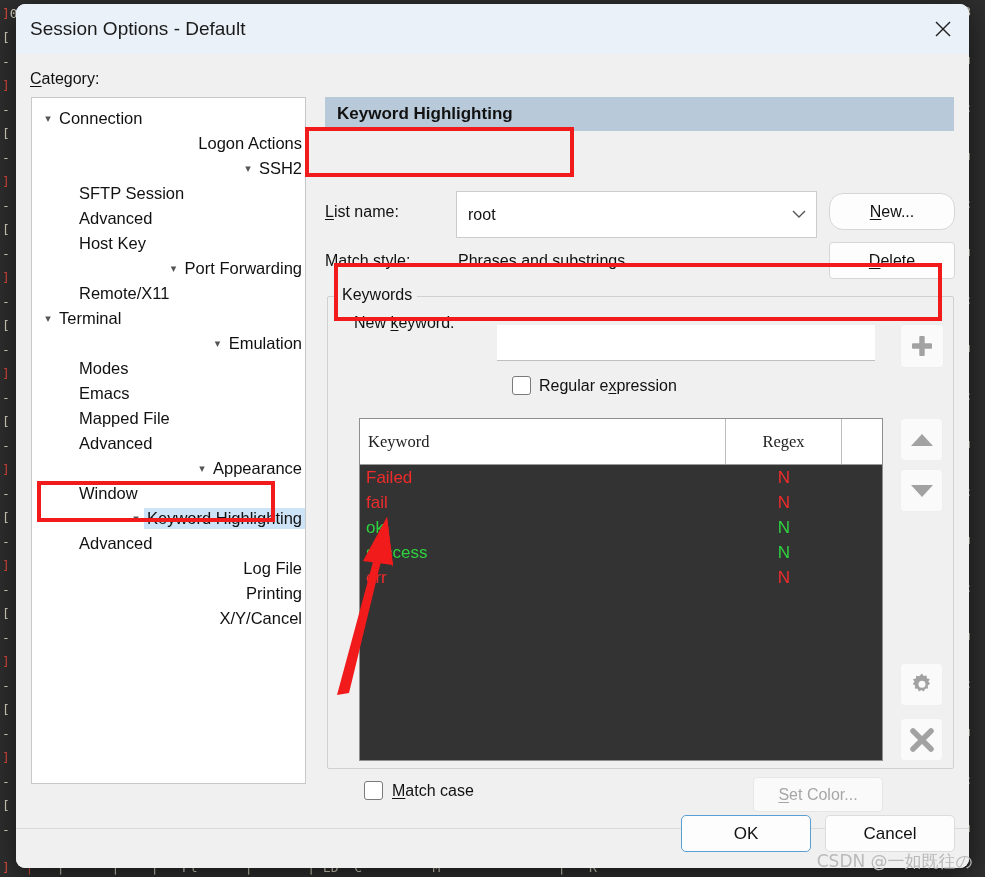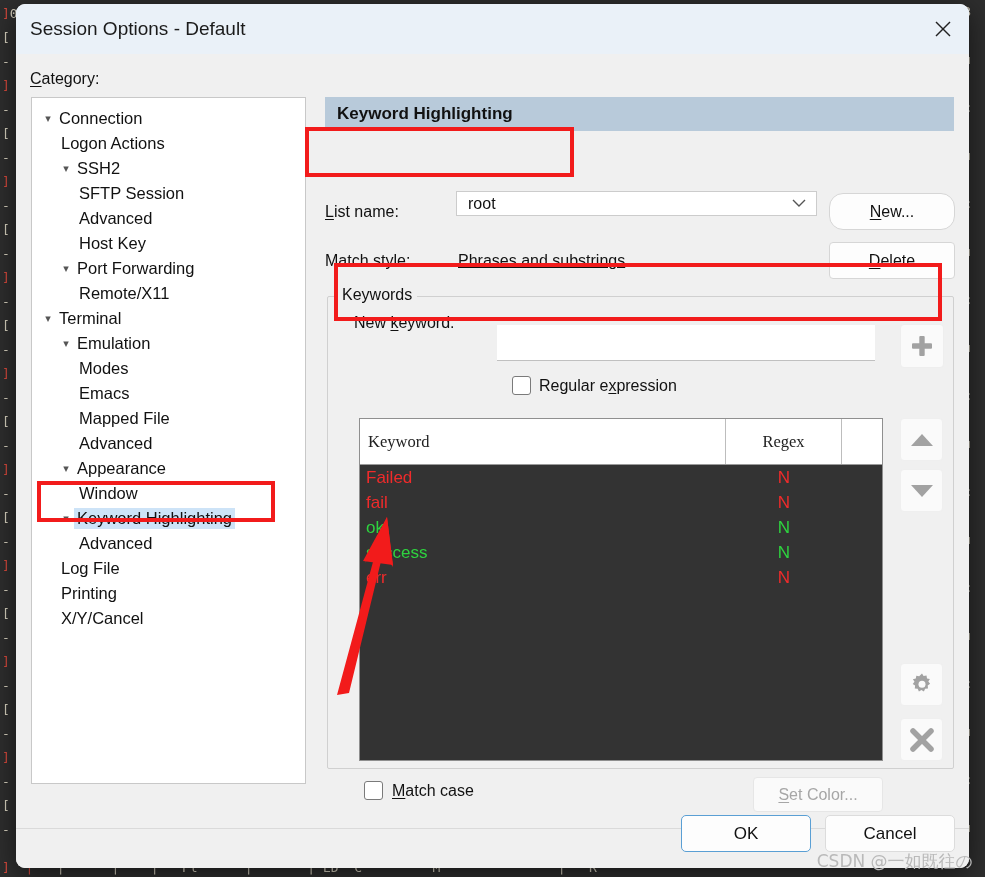--- a/index.html
+++ b/index.html
@@ -88,42 +88,42 @@
     white-space: nowrap;
     cursor: default;
   }
   .tree-item .chev {
     width: 16px; display:inline-flex; justify-content:center; align-items:center;
     color:#555; font-size: 11px; flex: none;
   }
   .tree-item .lbl { display:inline-block; padding: 1px 3px; }
   .tree-item.selected .lbl { background: #cde3f7; }
   .d0 { padding-left: 8px; }
-  .d1 { padding-left: 26px; }
+  .d1 { padding-left: 40px; justify-content: flex-end; }
   .d2 { padding-left: 44px; }
 
   
   #panel-header {
     position: absolute;
     left: 309px; top: 43px;
     width: 629px; height: 34px;
     background: #b8cada;
     display: flex; align-items: center;
   }
   #panel-header span {
     margin-left: 12px;
     font-size: 17px; font-weight: bold; color: #111;
   }
 
   .row-label { font-size: 16px; color: #111; }
 
   #listname-label { position: absolute; left: 309px; top: 149px; }
   #listname-combo {
     position: absolute; left: 440px; top: 137px;
-    width: 361px; height: 25px;
+    width: 361px; height: 47px;
     background: #fff; border: 1px solid #ccc;
     display: flex; align-items: center; gap: 14px;
   }
   #listname-value {
     margin-left: 11px; font-size: 16px; color: #111;
     flex: 1;
   }
   #listname-chevron {
     width: 34px; display:flex; align-items:center; justify-content:center;
     color:#555;
@@ -135,21 +135,21 @@
     border-radius: 4px;
     font-size: 16px; color: #111;
     font-family: "Liberation Sans", sans-serif;
     display: flex; align-items: center; justify-content: center;
     cursor: default;
   }
   #new-btn    { position: absolute; left: 813px; top: 139px; width: 126px; height: 37px; border-radius: 14px; }
   #delete-btn { position: absolute; left: 813px; top: 188px; width: 126px; height: 37px; }
 
   #matchstyle-label { position: absolute; left: 309px; top: 198px; }
-  #matchstyle-value { position: absolute; left: 442px; top: 198px; text-decoration: underline; }
+  #matchstyle-value { position: absolute; left: 442px; top: 198px; }
 
   
   #keywords-group {
     position: absolute;
     left: 311px; top: 242px;
     width: 627px; height: 473px;
     border: 1px solid #d0d0d0;
     border-radius: 2px;
   }
   #keywords-legend {

